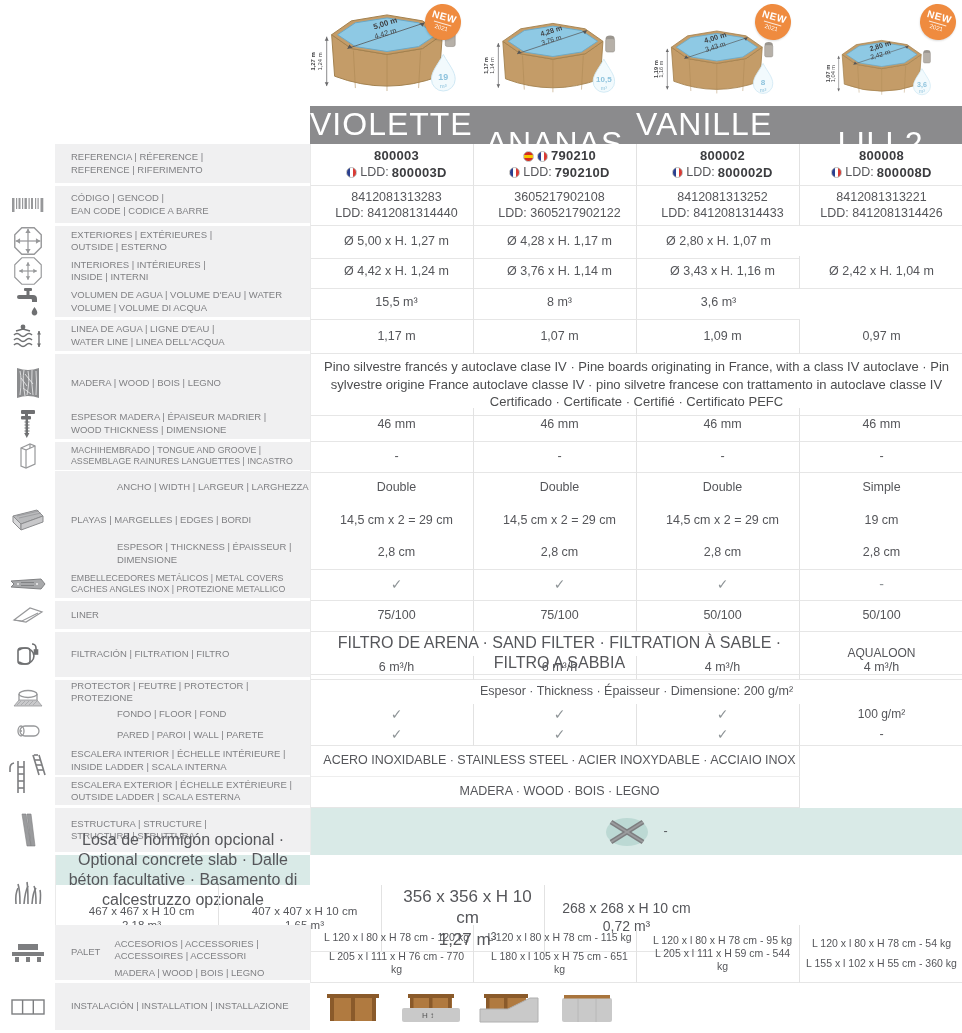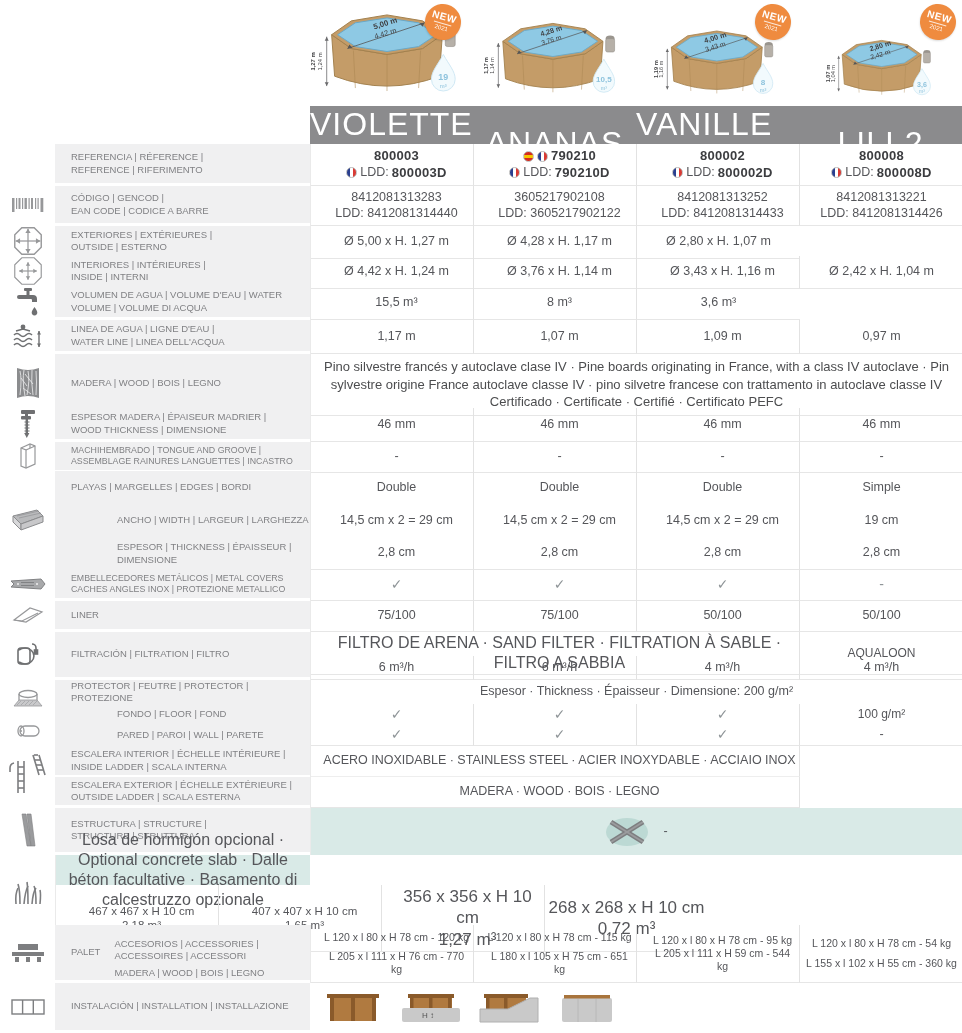--- a/index.html
+++ b/index.html
@@ -441,22 +441,22 @@
         <polygon points="2,8 26,2 32,8 10,16" fill="#b9babc" stroke="#8b8c8e" stroke-width="1"></polygon>
         <polygon points="2,8 10,16 10,22 2,14" fill="#d8d8da" stroke="#8b8c8e" stroke-width="1"></polygon>
         <polygon points="10,16 32,8 32,14 10,22" fill="#c8c8ca" stroke="#8b8c8e" stroke-width="1"></polygon>
         <g stroke="#8b8c8e" stroke-width=".6">
             <line x1="6" y1="8" x2="28" y2="3"></line>
             <line x1="8" y1="10" x2="30" y2="5"></line>
           </g>
       </svg>
     </div>
     <div class="lblock">
+      <div class="lline ind h33">ANCHO | WIDTH | LARGEUR | LARGHEZZA</div>
       <div class="lline h33">PLAYAS | MARGELLES | EDGES | BORDI</div>
-      <div class="lline ind h33">ANCHO | WIDTH | LARGEUR | LARGHEZZA</div>
       <div class="lline ind h33">ESPESOR | THICKNESS | ÉPAISSEUR |
 DIMENSIONE</div>
     </div>
     <div class="vals">
       <div class="subrow4 h33">
         <div class="vcell vr" style="border-bottom:none">Double</div>
         <div class="vcell vr" style="border-bottom:none">Double</div>
         <div class="vcell vr" style="border-bottom:none">Double</div>
         <div class="vcell" style="border-bottom:none">Simple</div>
       </div>
@@ -672,21 +672,21 @@
             <div>2,18 m³</div>
           </div>
         <div class="vcell vr" style="font-size:11.5px">
             <div>407 x 407 x H 10 cm</div>
             <div>1,65 m³</div>
           </div>
         <div class="vcell vr" style="font-size:17px">
             <div>356 x 356 x H 10 cm</div>
             <div>1,27 m³</div>
           </div>
-        <div class="vcell" style="font-size:17px">
+        <div class="vcell" style="font-size:14px">
             <div>268 x 268 x H 10 cm</div>
             <div>0,72 m³</div>
           </div>
       </div>
     </div>
   </div>
 
   <div class="row" style="height:58px">
     <div class="icell">
       <svg width="36" height="22" viewBox="0 0 36 22">

